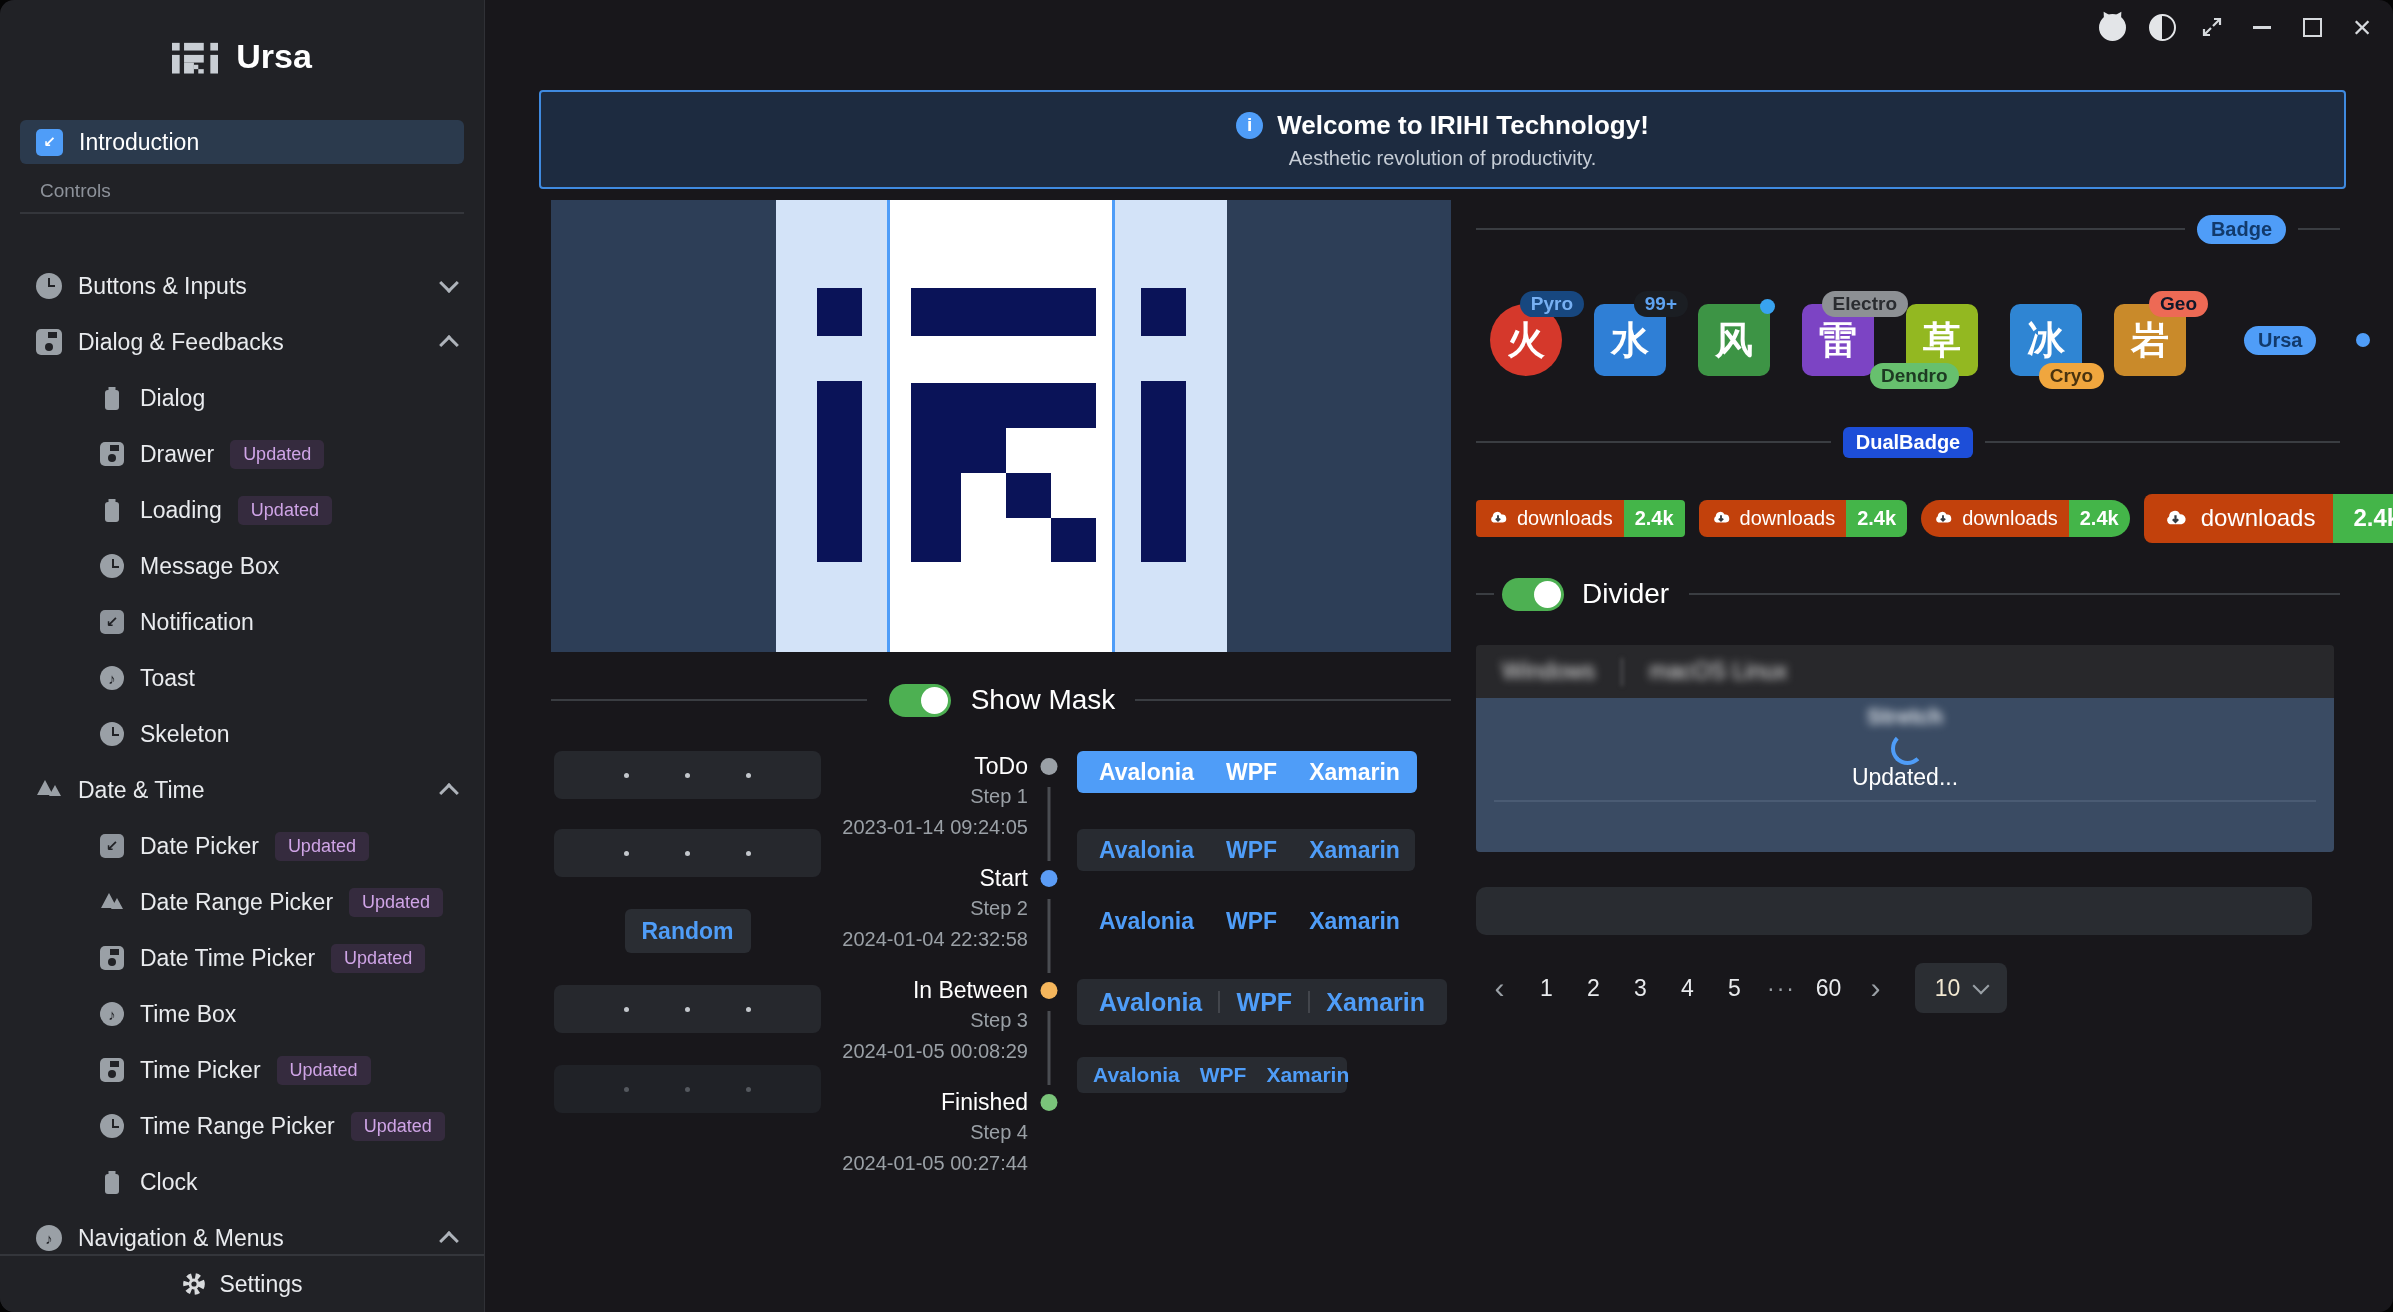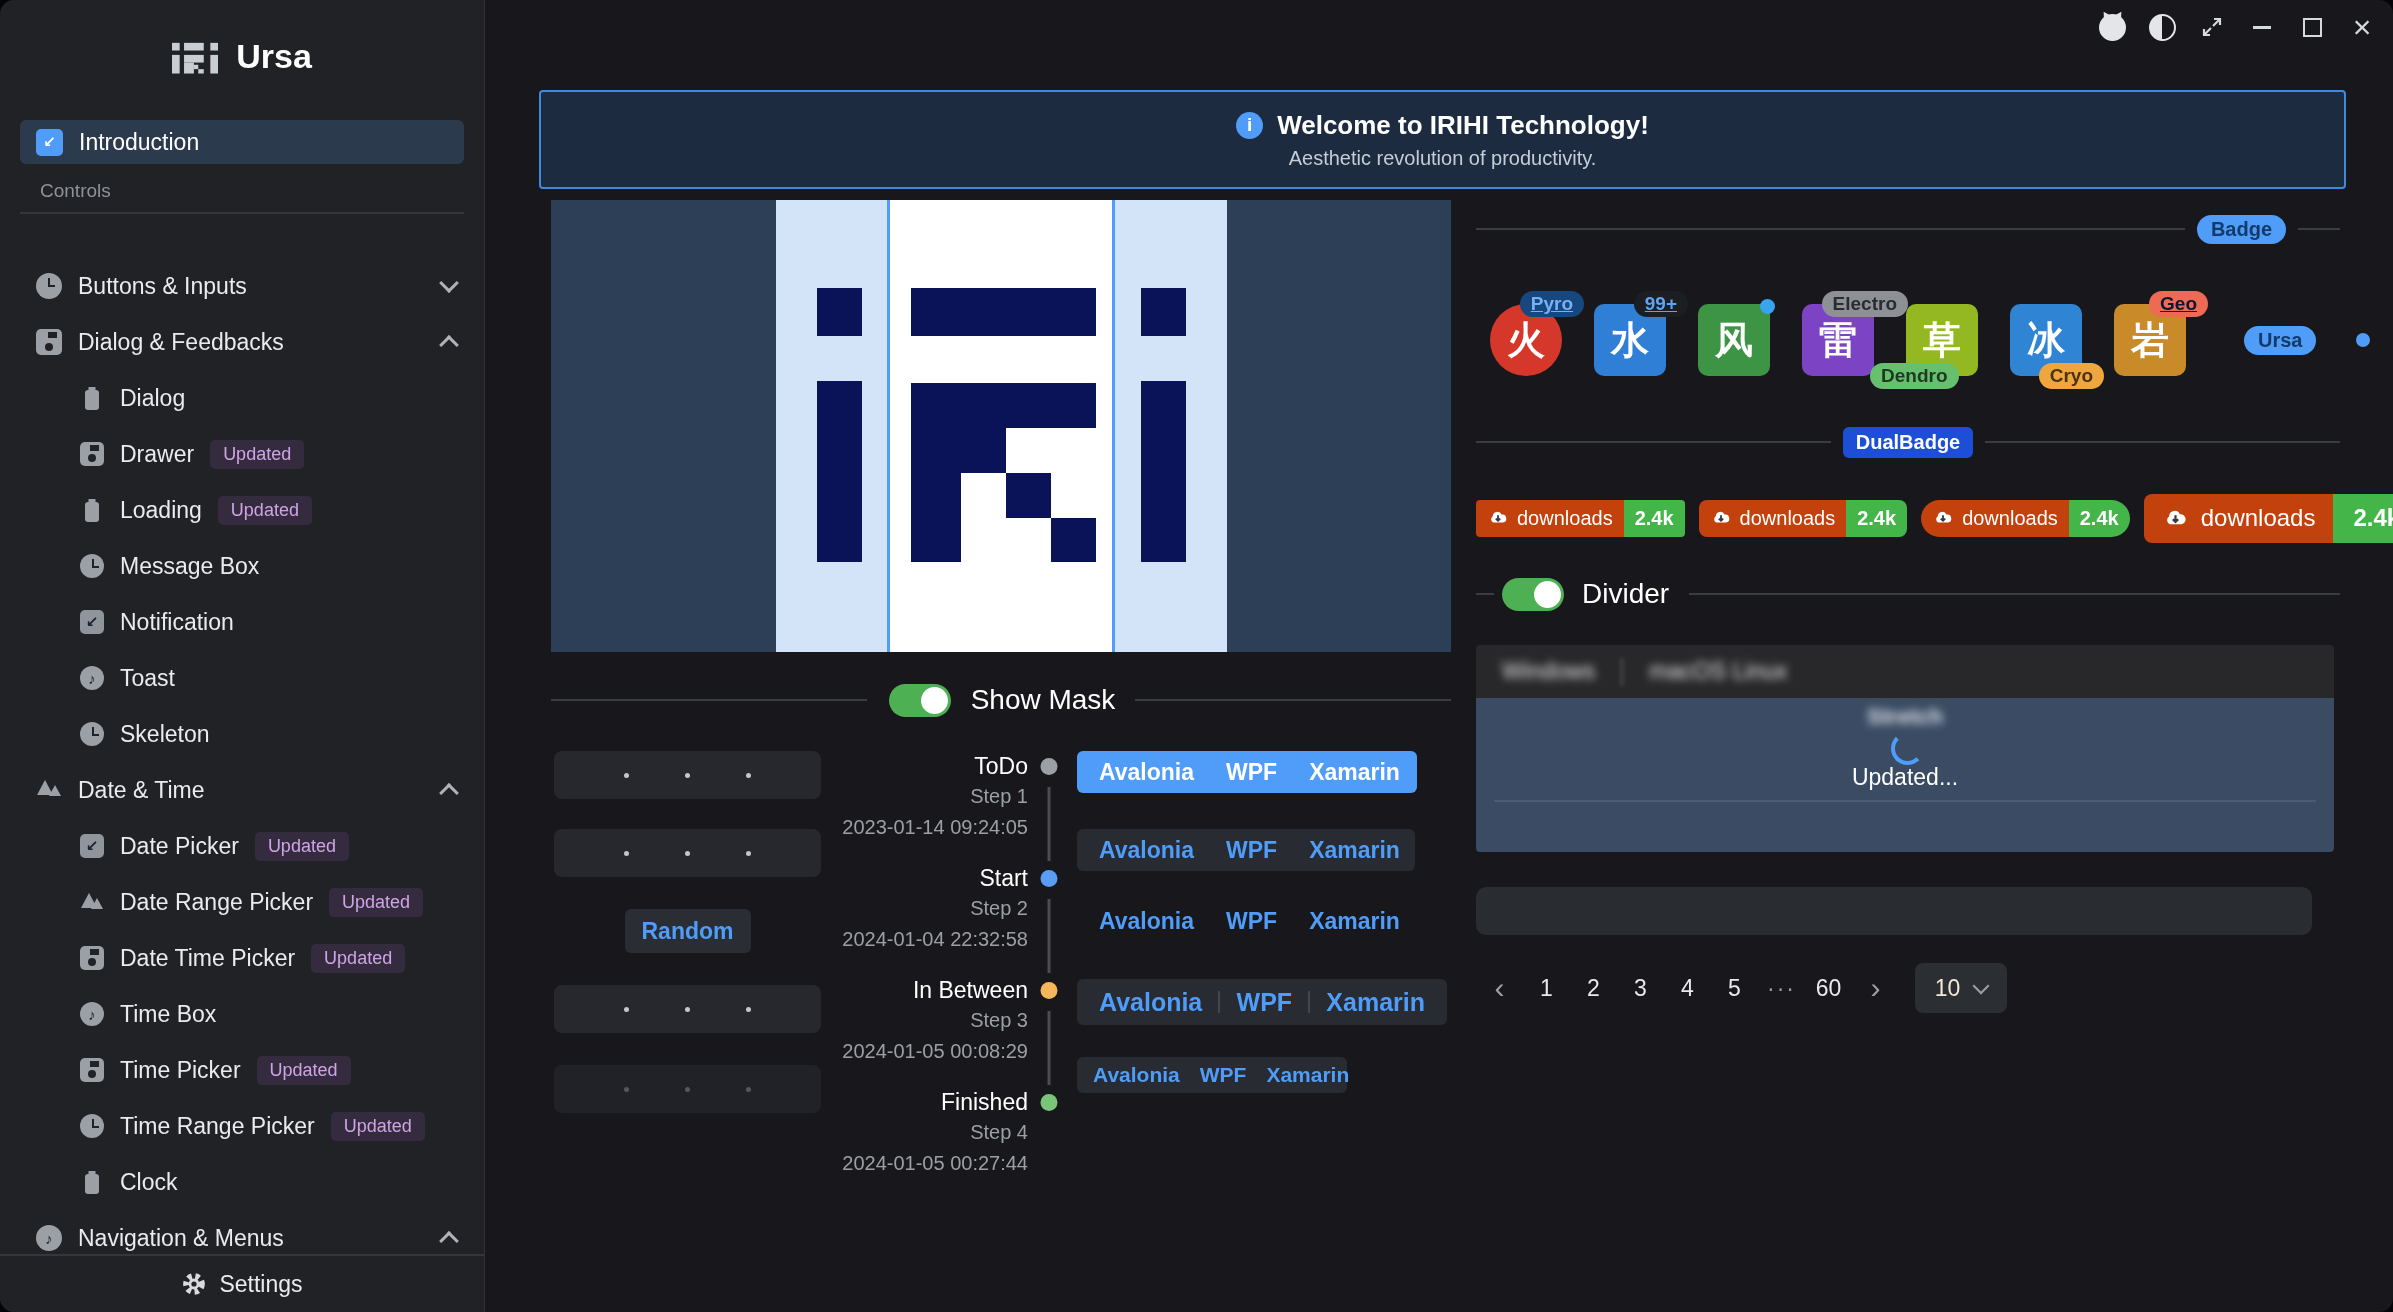--- a/index.html
+++ b/index.html
@@ -11,21 +11,21 @@
     border-right:1px solid #303136;border-radius:14px 0 0 14px;}
   .sb-header{height:112px;display:flex;align-items:center;justify-content:center;gap:18px;}
   .sb-name{font-size:34px;font-weight:700;color:#fff;}
   .sb-intro{margin:8px 20px 0 20px;height:44px;border-radius:6px;background:#2b3a4d;
     display:flex;align-items:center;padding:0 16px;}
   .sb-intro .sb-label{font-size:23px;color:#fff;}
   .sb-section-label{margin:16px 0 10px 40px;font-size:19px;color:#8d929a;}
   .sb-divider{height:2px;background:#34363b;margin:0 20px;}
   .sb-nav{position:absolute;top:258px;bottom:58px;left:0;right:0;overflow:hidden;}
   .sb-item{height:56px;display:flex;align-items:center;padding:0 28px 0 36px;cursor:pointer;}
-  .sb-item.lvl1{padding-left:80px;}
+  .sb-item.lvl1{padding-left:100px;}
   .sb-label{font-size:23px;color:#e9ebee;white-space:nowrap;}
   .upd-badge{margin-left:16px;background:#352b3e;color:#cfa4e6;font-size:18px;
     padding:4px 13px;border-radius:5px;}
   .chev{margin-left:auto;width:11px;height:11px;border-right:3px solid #aeb3ba;
     border-bottom:3px solid #aeb3ba;flex:none;}
   .chev.down{transform:rotate(45deg);margin-top:-6px;}
   .chev.up{transform:rotate(-135deg);margin-top:6px;}
   .sb-settings{position:absolute;bottom:0;left:0;right:0;height:56px;border-top:2px solid #34363b;
     display:flex;align-items:center;justify-content:center;gap:12px;background:#212226;
     font-size:23px;color:#e9ebee;border-radius:0 0 0 14px;cursor:pointer;}
@@ -165,21 +165,21 @@
 
   .badges-row{position:absolute;top:288px;height:104px;left:0;right:0;display:flex;
     align-items:center;padding-left:14px;}
   .badge-host{position:relative;width:72px;height:72px;margin-right:32px;flex:none;
     display:flex;align-items:center;justify-content:center;}
   .badge-host.square{border-radius:10px;}
   .badge-host.circle{border-radius:50%;}
   .badge-char{font-size:38px;font-weight:700;color:#fff;font-family:"DejaVu Sans",sans-serif;}
   .corner-badge{position:absolute;font-size:19px;font-weight:600;padding:2px 11px;
     border-radius:13px;white-space:nowrap;}
-  .pos-tr{top:-13px;right:-22px;text-decoration:underline;}
+  .pos-tr{top:-13px;right:-22px;}
   .pos-tr-wide{top:-13px;right:-34px;}
   .pos-bl{bottom:-13px;left:-36px;}
   .pos-br{bottom:-13px;right:-22px;}
   .pos-dot{top:-5px;right:-5px;width:15px;height:15px;padding:0;border-radius:50%;}
   .lone-pill{margin-left:26px;}
   .lone-dot{width:14px;height:14px;border-radius:50%;margin-left:28px;flex:none;}
 
   .dl-row{position:absolute;top:490px;height:56px;left:0;display:flex;align-items:center;gap:14px;}
   .dl-badge{display:flex;align-items:stretch;height:37px;font-size:20px;overflow:hidden;}
   .dl-left{display:flex;align-items:center;gap:8px;padding:0 11px;background:#c2410c;color:#fff;}

